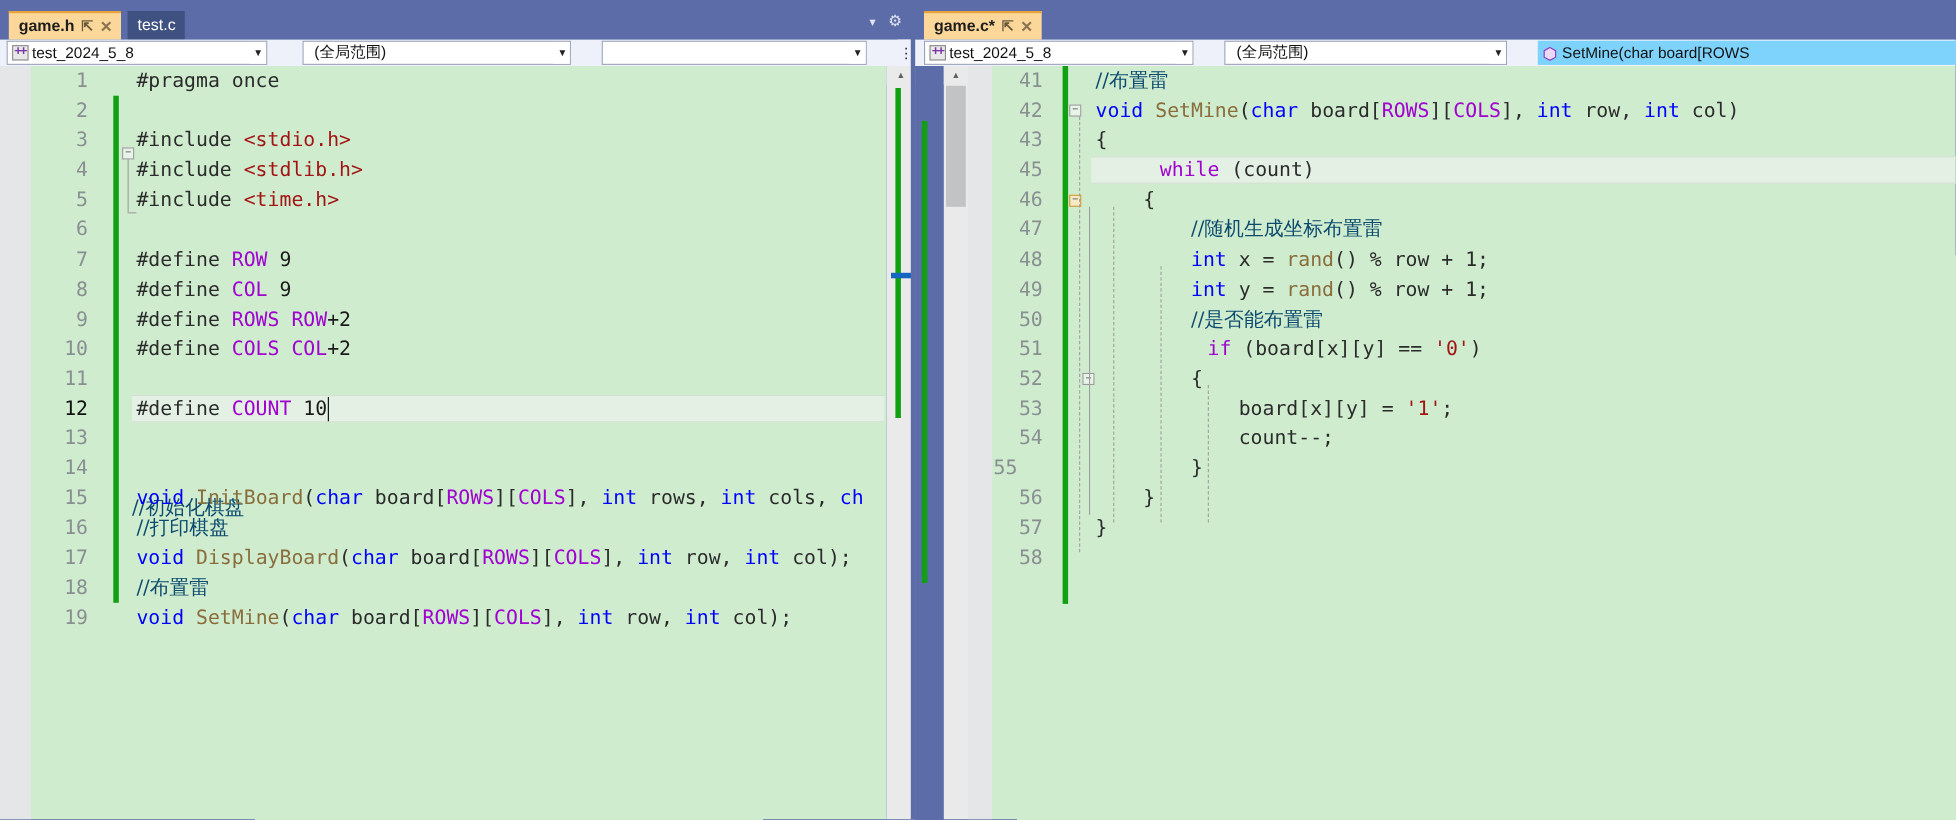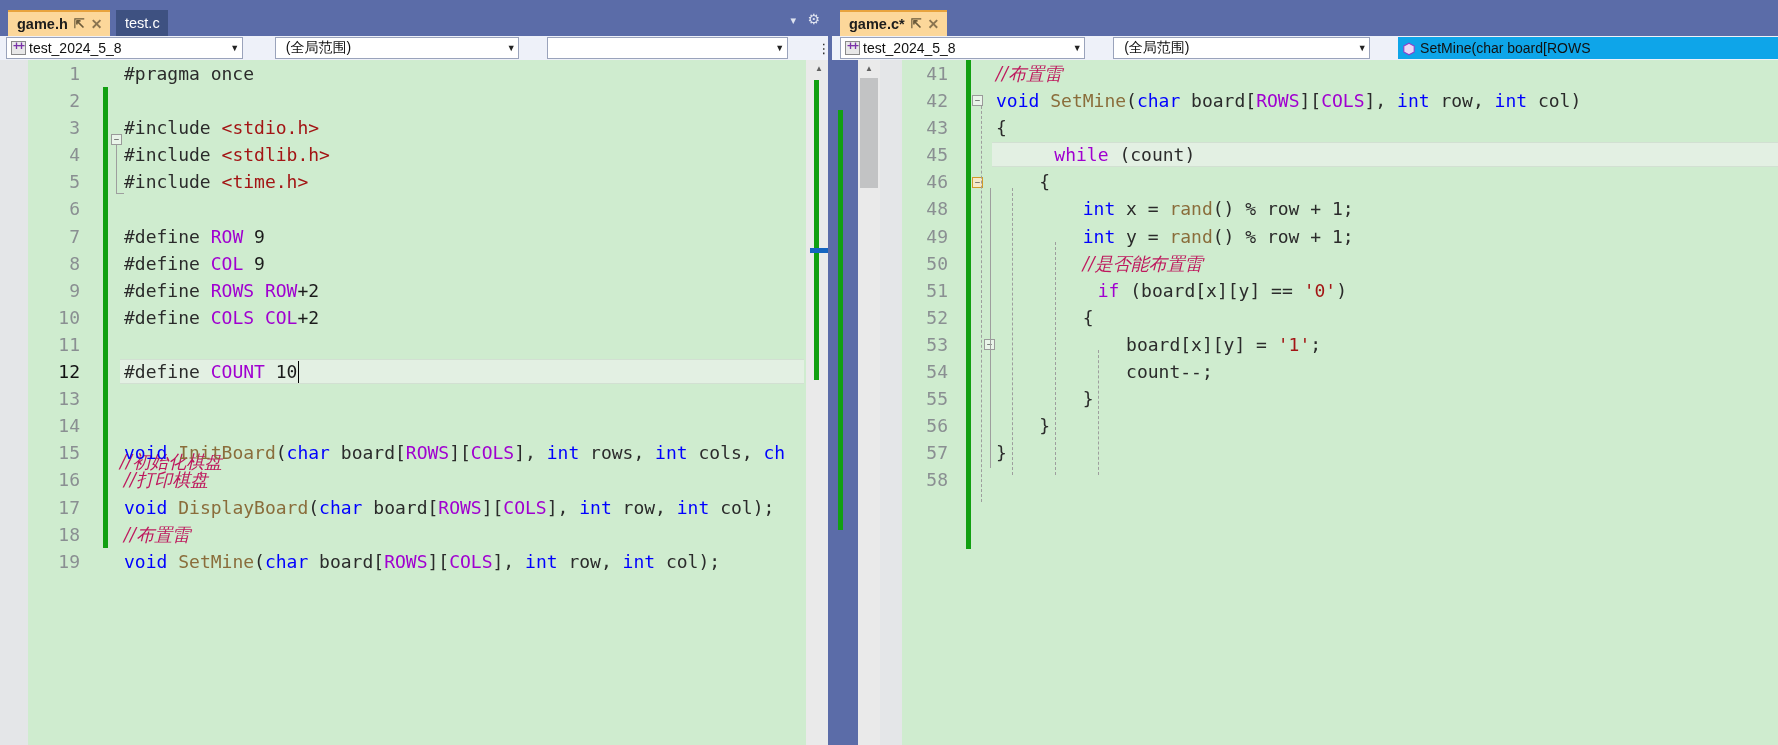--- a/index.html
+++ b/index.html
@@ -53,21 +53,21 @@
     position: relative;
     background: #ffffff;
     border: 1px solid #9aa3bb;
     height: 22px; margin-top: 1px;
     display: flex; align-items: center;
     font-size: 14px; color: #111;
     padding-left: 4px;
     overflow: hidden;
     white-space: nowrap;
   }
-  .combo.flat { background: #0ea5e9; border: none; }
+  .combo.flat { background: #7dd3fc; border: none; }
   .combo .arrow {
     position: absolute; right: 0; top: 0; bottom: 0; width: 15px;
     display: flex; align-items: center; justify-content: center;
     font-size: 9px; color: #222; background: inherit;
     border-left: 1px solid transparent;
   }
   .cb-icon {
     display: inline-block; width: 15px; height: 14px; margin-right: 3px;
     flex: 0 0 auto;
     background: #e8e8e8; border: 1px solid #8a8a8a;
@@ -128,21 +128,21 @@
     border-top: 1px solid #d2e0d2; border-bottom: 1px solid #d2e0d2;
   }
 
   
   .k-pre   { color: #2b2b2b; }             
   .k-str   { color: #a31515; }             
   .k-macro { color: #a000d0; }             
   .k-kw    { color: #0000ff; }             
   .k-ctrl  { color: #a000d0; margin-left: 15px; }             
   .k-fn    { color: #8a6d3b; }             
-  .k-com   { color: #be185d; font-family: "DejaVu Serif", serif; font-style: italic; }
+  .k-com   { color: #0c4a6e; font-family: "DejaVu Serif", serif; }
   .k-num   { color: #1b1b1b; }
   .k-id    { color: #2b2b2b; }
 
   
   .fold {
     position: absolute; width: 11px; height: 11px;
     border: 1px solid #9a9a9a; background: #e9f4e9;
     font-size: 9px; line-height: 9px; text-align: center;
     color: #555; font-family: "DejaVu Sans Mono", monospace;
   }
@@ -313,28 +313,29 @@
       <div class="vline dash" style="left:175px;top:182px;height:233px;"></div>
       <div class="vline dash" style="left:218px;top:290px;height:125px;"></div>
 
       <div class="curline-hl" style="left:112px;right:0;top:82px;"></div>
       <div class="code-area" id="right-code">
           <div class="line"><span class="lineno" style="width: 68px;">41</span><span class="codetext" style="left: 116px;"><span class="k-com">//布置雷</span></span></div>
           <div class="line"><span class="lineno" style="width: 68px;">42</span><span class="codetext" style="left: 116px;"><span class="k-kw">void</span><span class="k-id"> </span><span class="k-fn">SetMine</span><span class="k-id">(</span><span class="k-kw">char</span><span class="k-id"> board[</span><span class="k-macro">ROWS</span><span class="k-id">][</span><span class="k-macro">COLS</span><span class="k-id">], </span><span class="k-kw">int</span><span class="k-id"> row, </span><span class="k-kw">int</span><span class="k-id"> col)</span></span></div>
           <div class="line"><span class="lineno" style="width: 68px;">43</span><span class="codetext" style="left: 116px;"><span class="k-id">{</span></span></div>
           <div class="line"><span class="lineno" style="width: 68px;">45</span><span class="codetext" style="left: 116px;"><span class="k-id">    </span><span class="k-ctrl">while</span><span class="k-id"> (count)</span></span></div>
           <div class="line"><span class="lineno" style="width: 68px;">46</span><span class="codetext" style="left: 116px;"><span class="k-id">    {</span></span></div>
+          <div class="line"><span class="lineno" style="width: 68px;">47</span><span class="codetext" style="left: 116px;"><span class="k-id">        </span><span class="k-com">//随机生成坐标布置雷</span></span></div>
           <div class="line"><span class="lineno" style="width: 68px;">48</span><span class="codetext" style="left: 116px;"><span class="k-id">        </span><span class="k-kw">int</span><span class="k-id"> x = </span><span class="k-fn">rand</span><span class="k-id">() % row + 1;</span></span></div>
           <div class="line"><span class="lineno" style="width: 68px;">49</span><span class="codetext" style="left: 116px;"><span class="k-id">        </span><span class="k-kw">int</span><span class="k-id"> y = </span><span class="k-fn">rand</span><span class="k-id">() % row + 1;</span></span></div>
           <div class="line"><span class="lineno" style="width: 68px;">50</span><span class="codetext" style="left: 116px;"><span class="k-id">        </span><span class="k-com">//是否能布置雷</span></span></div>
           <div class="line"><span class="lineno" style="width: 68px;">51</span><span class="codetext" style="left: 116px;"><span class="k-id">        </span><span class="k-ctrl">if</span><span class="k-id"> (board[x][y] == </span><span class="k-str">'0'</span><span class="k-id">)</span></span></div>
           <div class="line"><span class="lineno" style="width: 68px;">52</span><span class="codetext" style="left: 116px;"><span class="k-id">        {</span></span></div>
           <div class="line"><span class="lineno" style="width: 68px;">53</span><span class="codetext" style="left: 116px;"><span class="k-id">            board[x][y] = </span><span class="k-str">'1'</span><span class="k-id">;</span></span></div>
           <div class="line"><span class="lineno" style="width: 68px;">54</span><span class="codetext" style="left: 116px;"><span class="k-id">            count--;</span></span></div>
-          <div class="line"><span class="lineno" style="width: 68px;">55</span><span class="codetext" style="left: 116px;"><span class="k-id">        }</span></span></div>
+          <div class="line"><span class="lineno" style="width: 68px; text-align: center;">55</span><span class="codetext" style="left: 116px;"><span class="k-id">        }</span></span></div>
           <div class="line"><span class="lineno" style="width: 68px;">56</span><span class="codetext" style="left: 116px;"><span class="k-id">    }</span></span></div>
           <div class="line"><span class="lineno" style="width: 68px;">57</span><span class="codetext" style="left: 116px;"><span class="k-id">}</span></span></div>
           <div class="line"><span class="lineno" style="width: 68px;">58</span><span class="codetext" style="left: 116px;"></span></div>
         </div>
     </div>
   </div>
 
 </div>
 
 </body></html>

